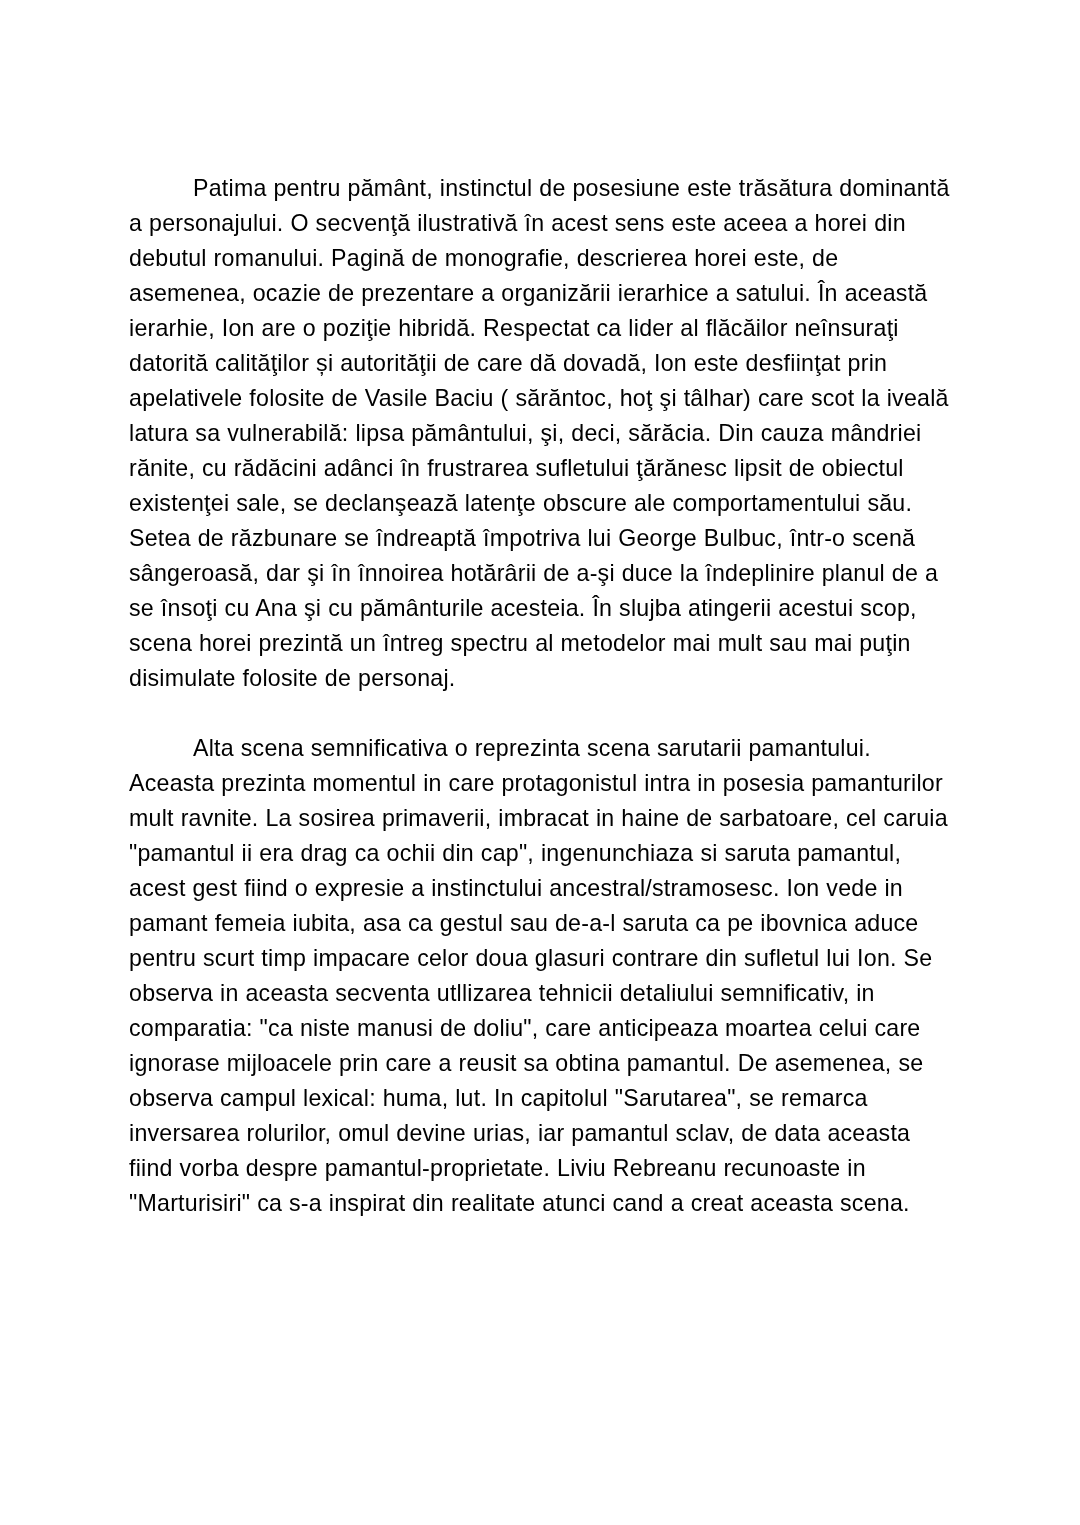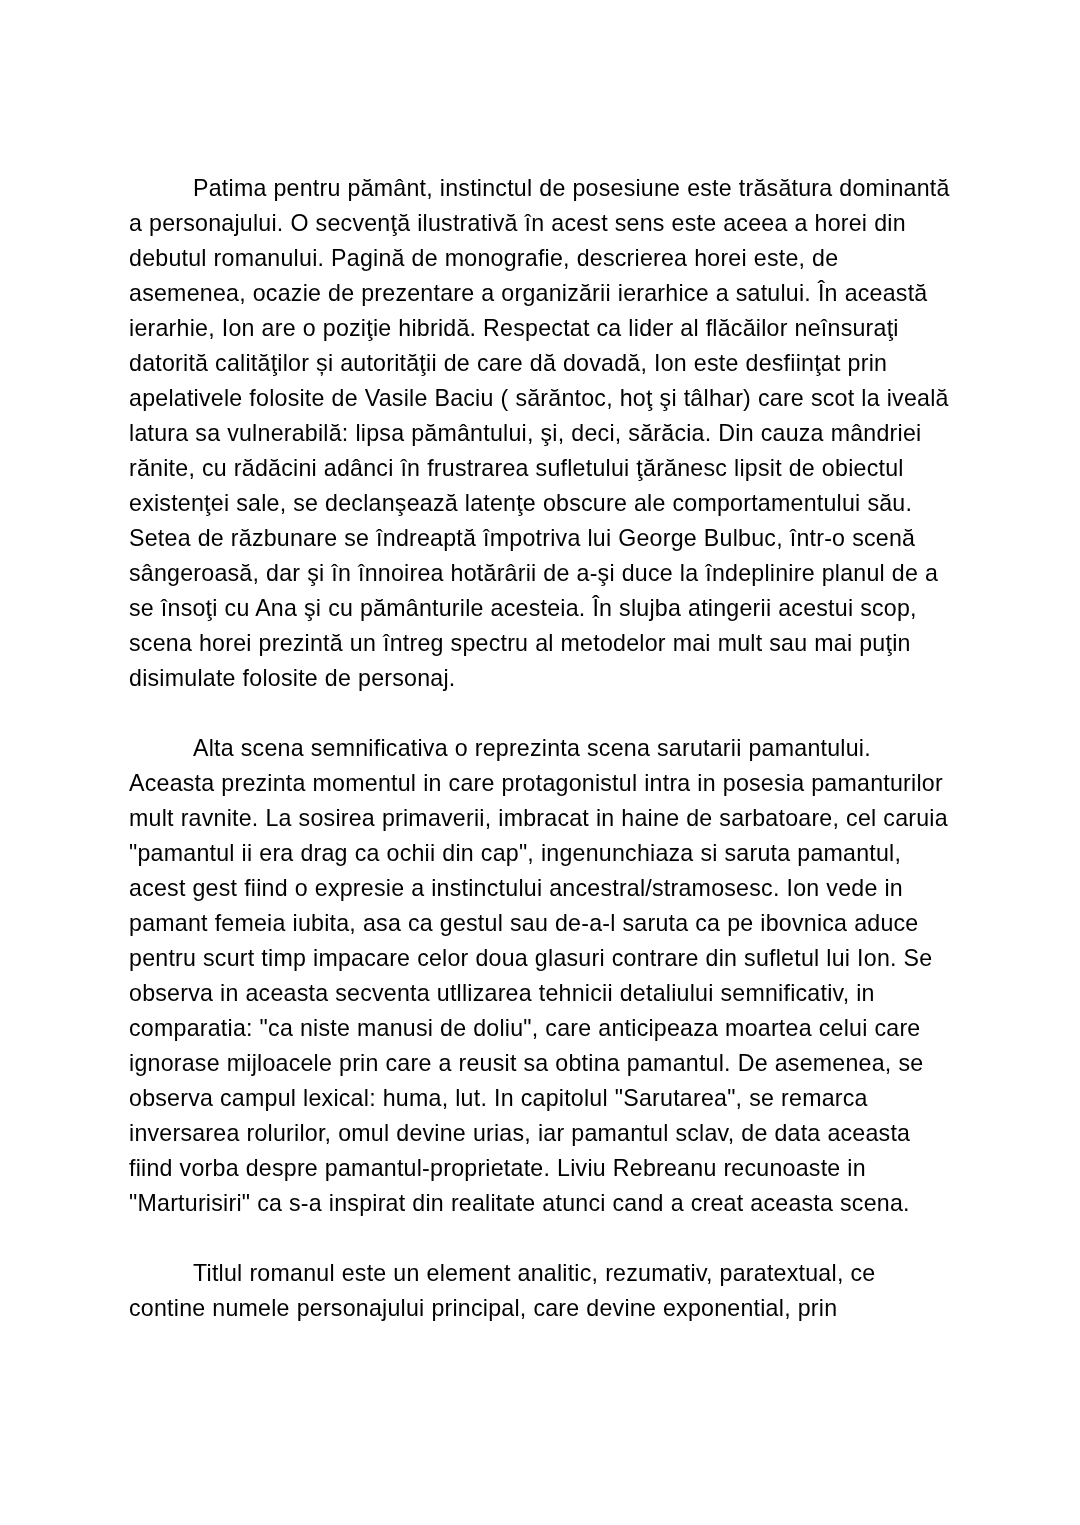--- a/index.html
+++ b/index.html
@@ -43,15 +43,14 @@
     margin-bottom: 0;
   }
 </style>
 </head>
 <body>
 
 <div class="page">
   <div class="text-body">
     <p class="para">Patima pentru pământ, instinctul de posesiune este trăsătura dominantă a personajului. O secvenţă ilustrativă în acest sens este aceea a horei din debutul romanului. Pagină de monografie, descrierea horei este, de asemenea, ocazie de prezentare a organizării ierarhice a satului. În această ierarhie, Ion are o poziţie hibridă. Respectat ca lider al flăcăilor neînsuraţi datorită calităţilor și autorităţii de care dă dovadă, Ion este desfiinţat prin apelativele folosite de Vasile Baciu ( sărăntoc, hoţ şi tâlhar) care scot la iveală latura sa vulnerabilă: lipsa pământului, şi, deci, sărăcia. Din cauza mândriei rănite, cu rădăcini adânci în frustrarea sufletului ţărănesc lipsit de obiectul existenţei sale, se declanşează latenţe obscure ale comportamentului său. Setea de răzbunare se îndreaptă împotriva lui George Bulbuc, într-o scenă sângeroasă, dar şi în înnoirea hotărârii de a-şi duce la îndeplinire planul de a se însoţi cu Ana şi cu pământurile acesteia. În slujba atingerii acestui scop, scena horei prezintă un întreg spectru al metodelor mai mult sau mai puţin disimulate folosite de personaj.</p>
     <p class="para">Alta scena semnificativa o reprezinta scena sarutarii pamantului. Aceasta prezinta momentul in care protagonistul intra in posesia pamanturilor mult ravnite. La sosirea primaverii, imbracat in haine de sarbatoare, cel caruia "pamantul ii era drag ca ochii din cap", ingenunchiaza si saruta pamantul, acest gest fiind o expresie a instinctului ancestral/stramosesc. Ion vede in pamant femeia iubita, asa ca gestul sau de-a-l saruta ca pe ibovnica aduce pentru scurt timp impacare celor doua glasuri contrare din sufletul lui Ion. Se observa in aceasta secventa utllizarea tehnicii detaliului semnificativ, in comparatia: "ca niste manusi de doliu", care anticipeaza moartea celui care ignorase mijloacele prin care a reusit sa obtina pamantul. De asemenea, se observa campul lexical: huma, lut. In capitolul "Sarutarea", se remarca inversarea rolurilor, omul devine urias, iar pamantul sclav, de data aceasta fiind vorba despre pamantul-proprietate. Liviu Rebreanu recunoaste in "Marturisiri" ca s-a inspirat din realitate atunci cand a creat aceasta scena.</p>
-    <p class="para">Titlul romanul este un element analitic, rezumativ, paratextual, ce contine numele personajului principal, care devine exponential, prin</p>
   </div>
 </div>
 
 </body></html>

